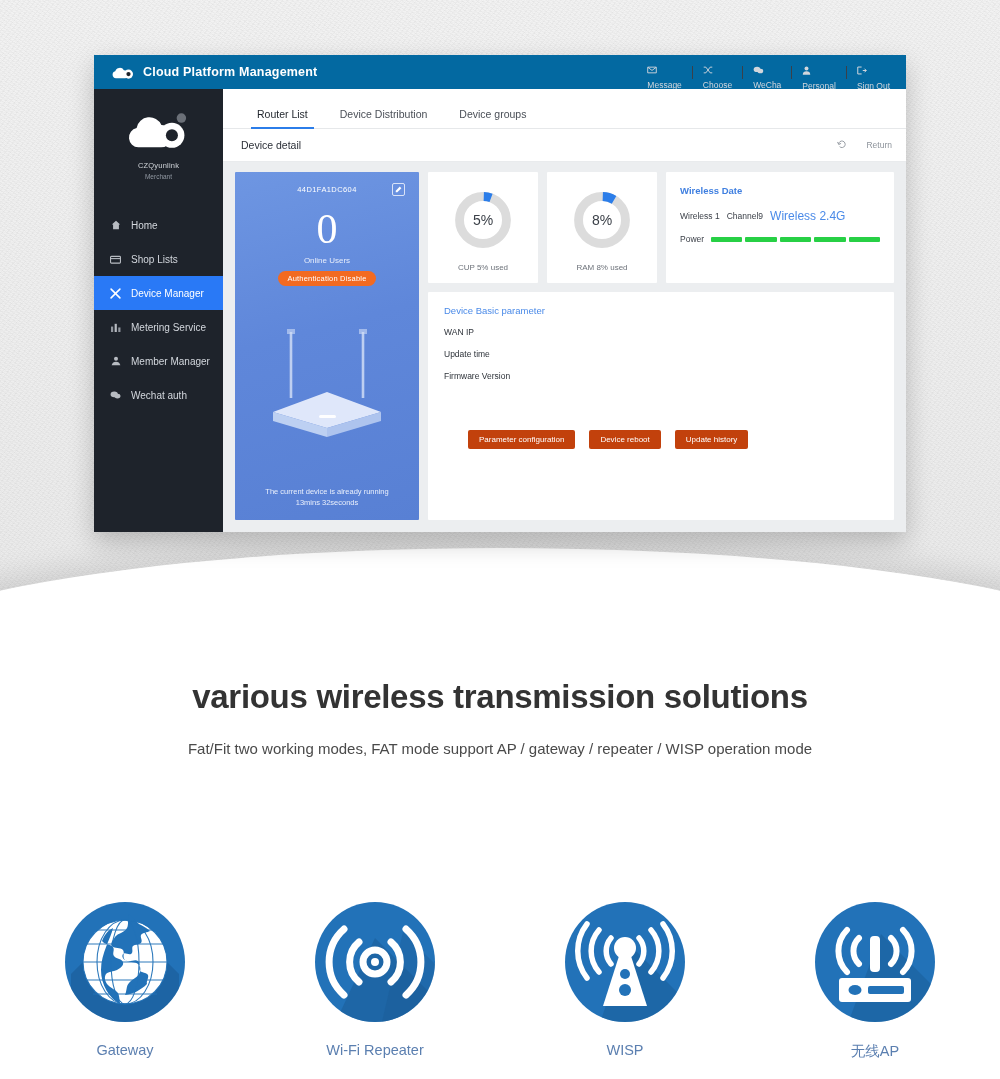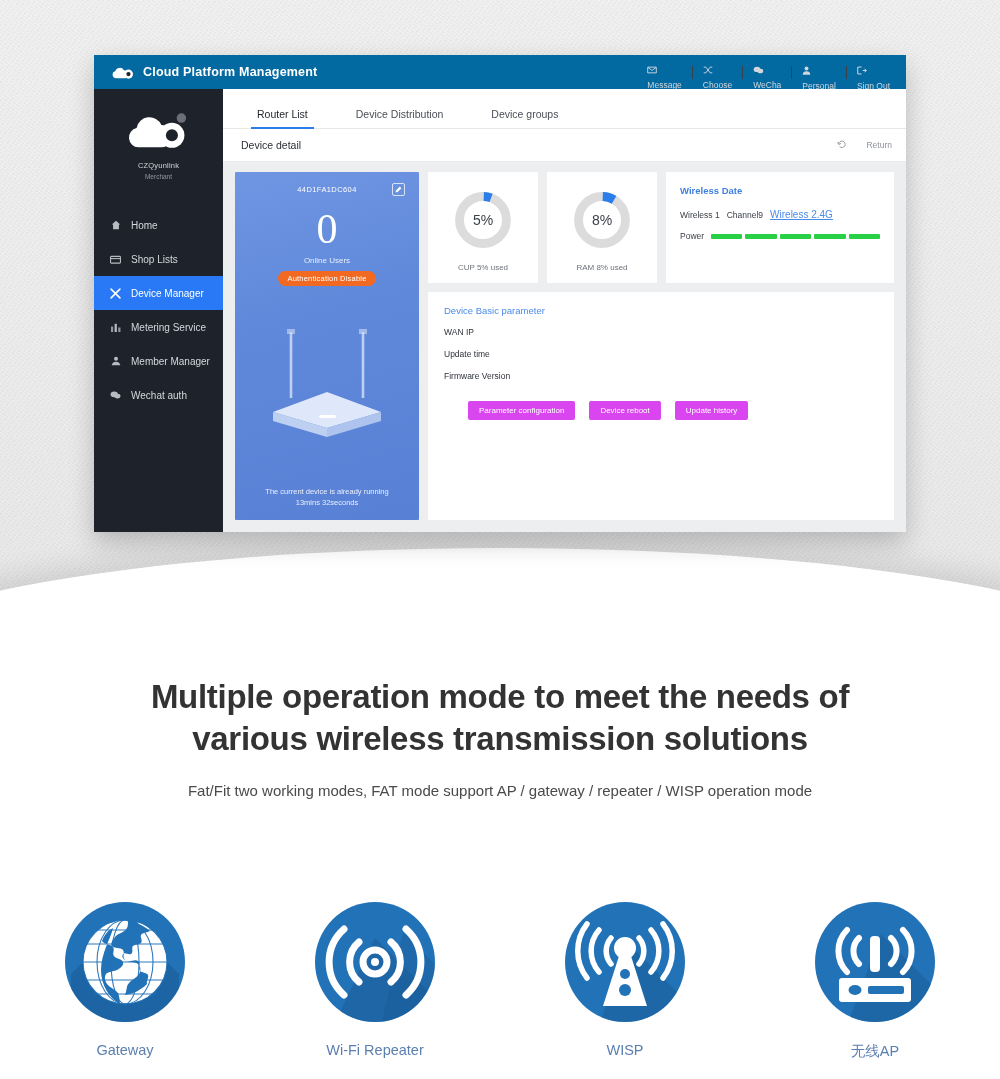--- a/index.html
+++ b/index.html
@@ -72,21 +72,21 @@
     height:34px; display:flex; align-items:center; gap:10px;
     padding-left:16px; color:#d3d7dd; font-size:10px; cursor:pointer;
   }
   .side-item .si-ic{ width:11px; display:flex; justify-content:center; opacity:.85; }
   .side-item.active{ background:#2979f6; color:#fff; }
   .side-item.active .si-ic{ opacity:1; }
 
   
   .content{ flex:1; background:#fff; display:flex; flex-direction:column; min-width:0; }
   .tabs{
-    height:40px; display:flex; align-items:flex-end; gap:16px;
+    height:40px; display:flex; align-items:flex-end; gap:0;
     border-bottom:1px solid #e6e8ea; padding-left:18px;
   }
   .tab{
     font-size:10.5px; color:#4a4f57; padding:0 16px 8px 16px;
     position:relative; cursor:pointer;
   }
   .tab.active{ color:#1f242b; }
   .tab.active:after{
     content:""; position:absolute; left:10px; right:10px; bottom:-1px;
     height:2px; background:#2b7de9;
@@ -140,37 +140,38 @@
   .donut{ position:relative; width:62px; height:62px; }
   .donut-val{
     position:absolute; inset:0; display:flex; align-items:center; justify-content:center;
     font-size:14px; color:#3b4048;
   }
   .stat-label{ font-size:8px; color:#6d727a; margin-top:12px; }
 
   .wl-card{ flex:1; background:#fff; border-radius:1px; padding:13px 14px; min-width:0; }
   .wl-title{ color:#3f7fe0; font-size:9.5px; font-weight:bold; }
   .wl-line{ display:flex; align-items:center; gap:7px; margin-top:13px; font-size:8.5px; color:#3c4149; }
-  .wl-24{ color:#4a8ae8; font-size:10px;text-decoration:underline; }
+  .wl-24{ color:#4a8ae8; font-size:12px; }
   .wl-power{ display:flex; align-items:center; gap:7px; margin-top:11px; }
   .wl-power-label{ font-size:8.5px; color:#3c4149; }
   .wl-bars{ display:flex; gap:3px; flex:1; }
   .wl-bar{ height:5px; flex:1; background:#27d045; border-radius:1px; }
 
   .basic-card{ flex:1; background:#fff; border-radius:1px; padding:13px 16px; }
   .basic-title{ color:#4a8ae8; font-size:9.5px; }
   .basic-grid{ display:flex; margin-top:11px; }
   .basic-col{ flex:1; display:flex; flex-direction:column; gap:12px; }
   .basic-row{ display:flex; gap:12px; font-size:8.5px; color:#2e333a; }
   .basic-val{ color:#9aa0a8; font-size:7.5px; letter-spacing:.2px; }
   .btn-row{ display:flex; gap:14px; margin-top:20px; padding-left:24px; }
   .btn{
-    background:#d946ef; color:#fff; font-size:8px; padding:5px 11px;
+    background:#c2410c; color:#fff; font-size:8px; padding:5px 11px;
     border-radius:2px; cursor:pointer; border:none;
     font-family:"Liberation Sans", sans-serif;
+    margin-top:29px;
   }
 
   
   .marketing{ position:absolute; left:0; top:676px; width:1000px; text-align:center; }
   .headline{
     font-size:33px; font-weight:bold; color:#333333; line-height:1.28;
     letter-spacing:-.3px; padding:0 60px;
   }
   .subhead{ font-size:15px; color:#4a4a4a; margin-top:22px; }
 
@@ -444,21 +445,20 @@
           </div>
 
         </div>
       </div>
     </div>
   </div>
 </div>
 
 <div class="marketing">
   <div class="headline">
-    <div>Multiple operation mode to meet the needs of</div>
     <div>various wireless transmission solutions</div>
   </div>
   <div class="subhead">Fat/Fit two working modes, FAT mode support AP / gateway / repeater / WISP operation mode</div>
 </div>
 
 <div class="modes">
 
   <div class="mode">
     <span class="mode-icon">
       <svg width="128" height="128" viewBox="0 0 128 128">

